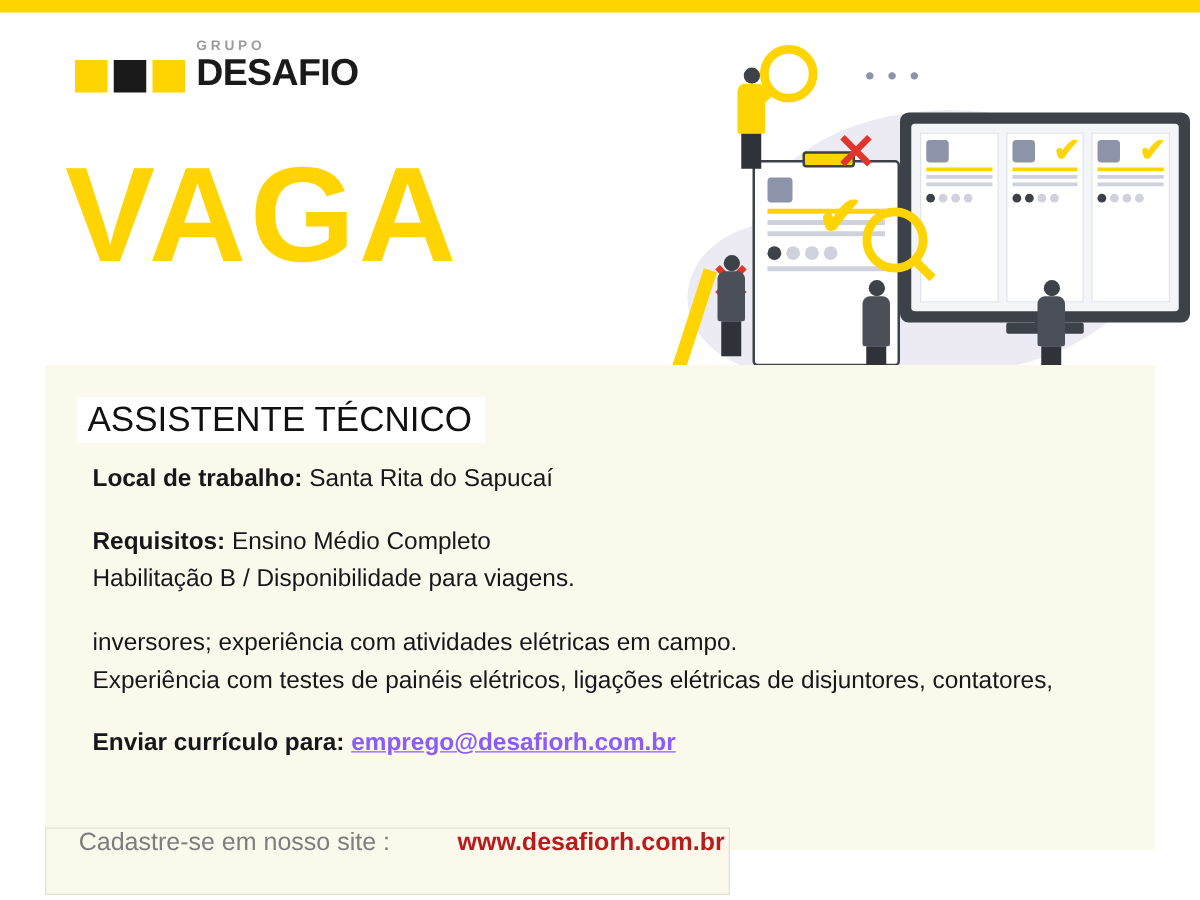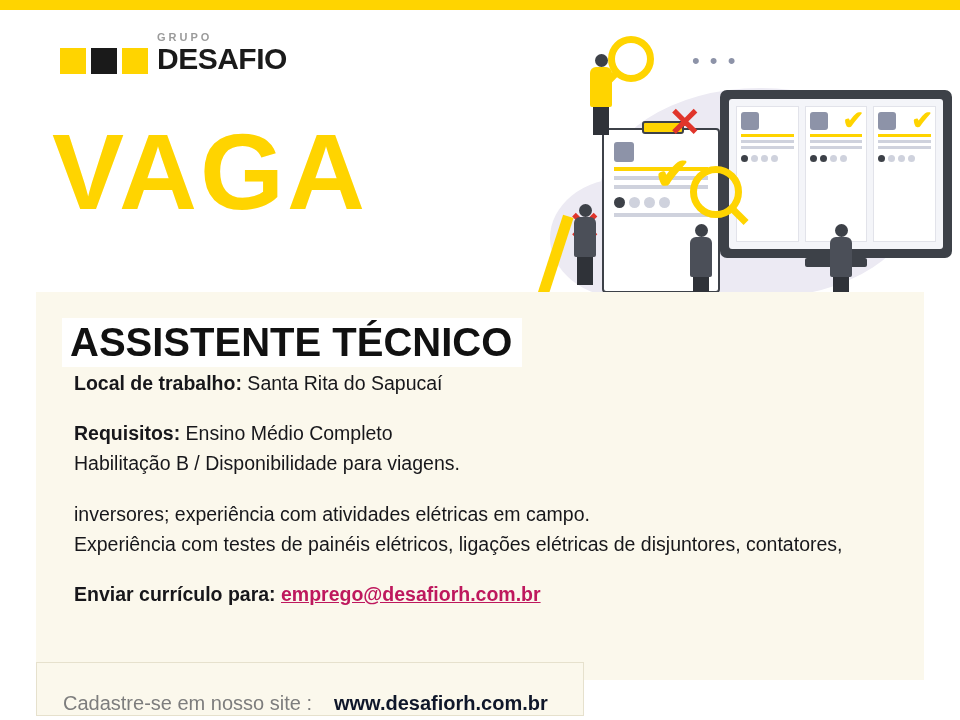--- a/index.html
+++ b/index.html
@@ -158,46 +158,46 @@
   .panel {
     position: absolute; left: 36px; top: 292px;
     width: 888px; height: 388px;
     background: #fbf8ec;
   }
   .job-title-wrap {
     position: absolute; left: 62px; top: 318px;
     background: #ffffff; padding: 2px 10px 2px 8px;
   }
   .job-title {
-    font-size: 40px; font-weight: 700; color: #111111;
+    font-size: 28px; font-weight: 400; color: #111111;
     letter-spacing: 0px; white-space: nowrap;
   }
   .body-text {
     position: absolute; left: 74px; top: 368px;
     width: 870px;
     font-size: 19.5px; color: #17171b; line-height: 1.55;
   }
   .body-text p { margin: 0 0 0 0; }
   .body-text .spacer { height: 20px; }
   .lbl { font-weight: 700; }
   .mail {
-    color: #be185d; font-weight: 700; text-decoration: underline;
+    color: #8b5cf6; font-weight: 700; text-decoration: underline;
   }
   
   .footer {
     position: absolute; left: 36px; top: 662px;
     width: 548px; height: 54px;
     background: #fbf8ec; border: 1px solid #e6e1cd;
-    display: flex; align-items: flex-end; padding-left: 26px;
+    display: flex; align-items: flex-start; padding-left: 26px; gap: 32px;
   }
   .footer-left {
     font-size: 20px; color: #7d7d7d;
   }
   .footer-site {
-    font-size: 20px; font-weight: 700; color: #0f172a; margin-left: 22px;
+    font-size: 20px; font-weight: 700; color: #b91c1c; margin-left: 22px;
   }
 </style>
 </head>
 <body>
 
 <div class="slide">
 
   <div class="top-bar"></div>
 
   <div class="logo">

